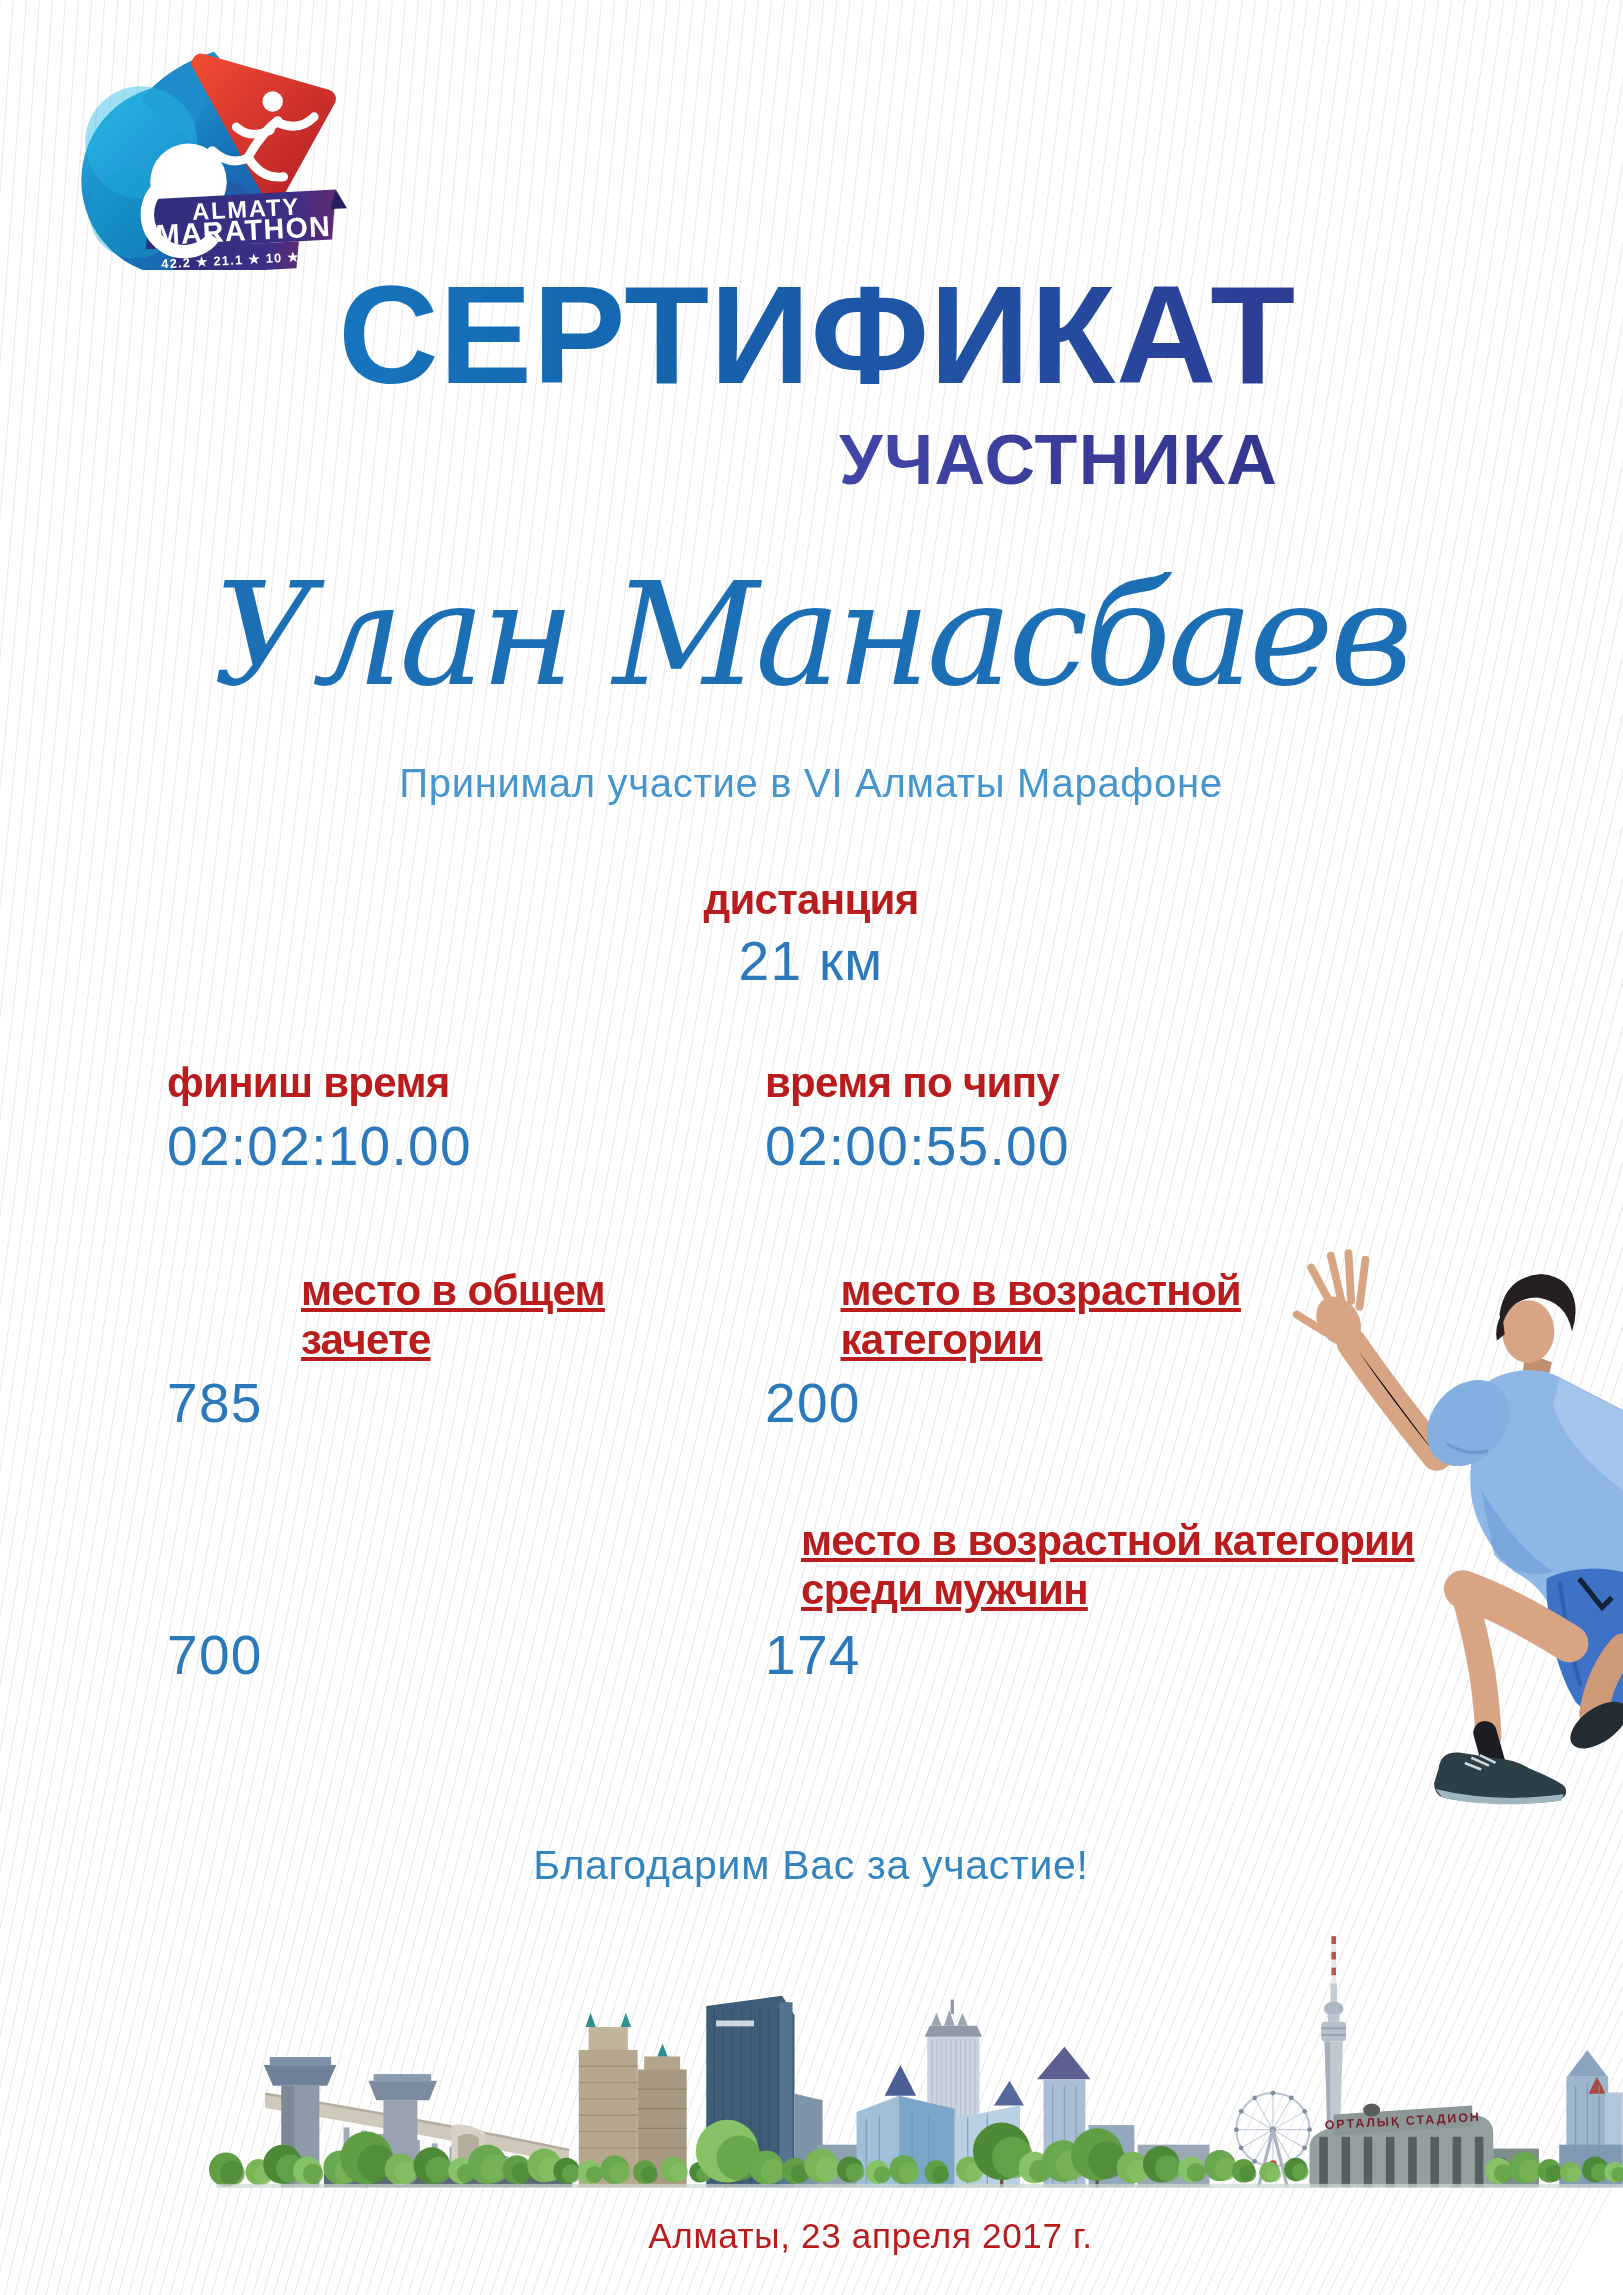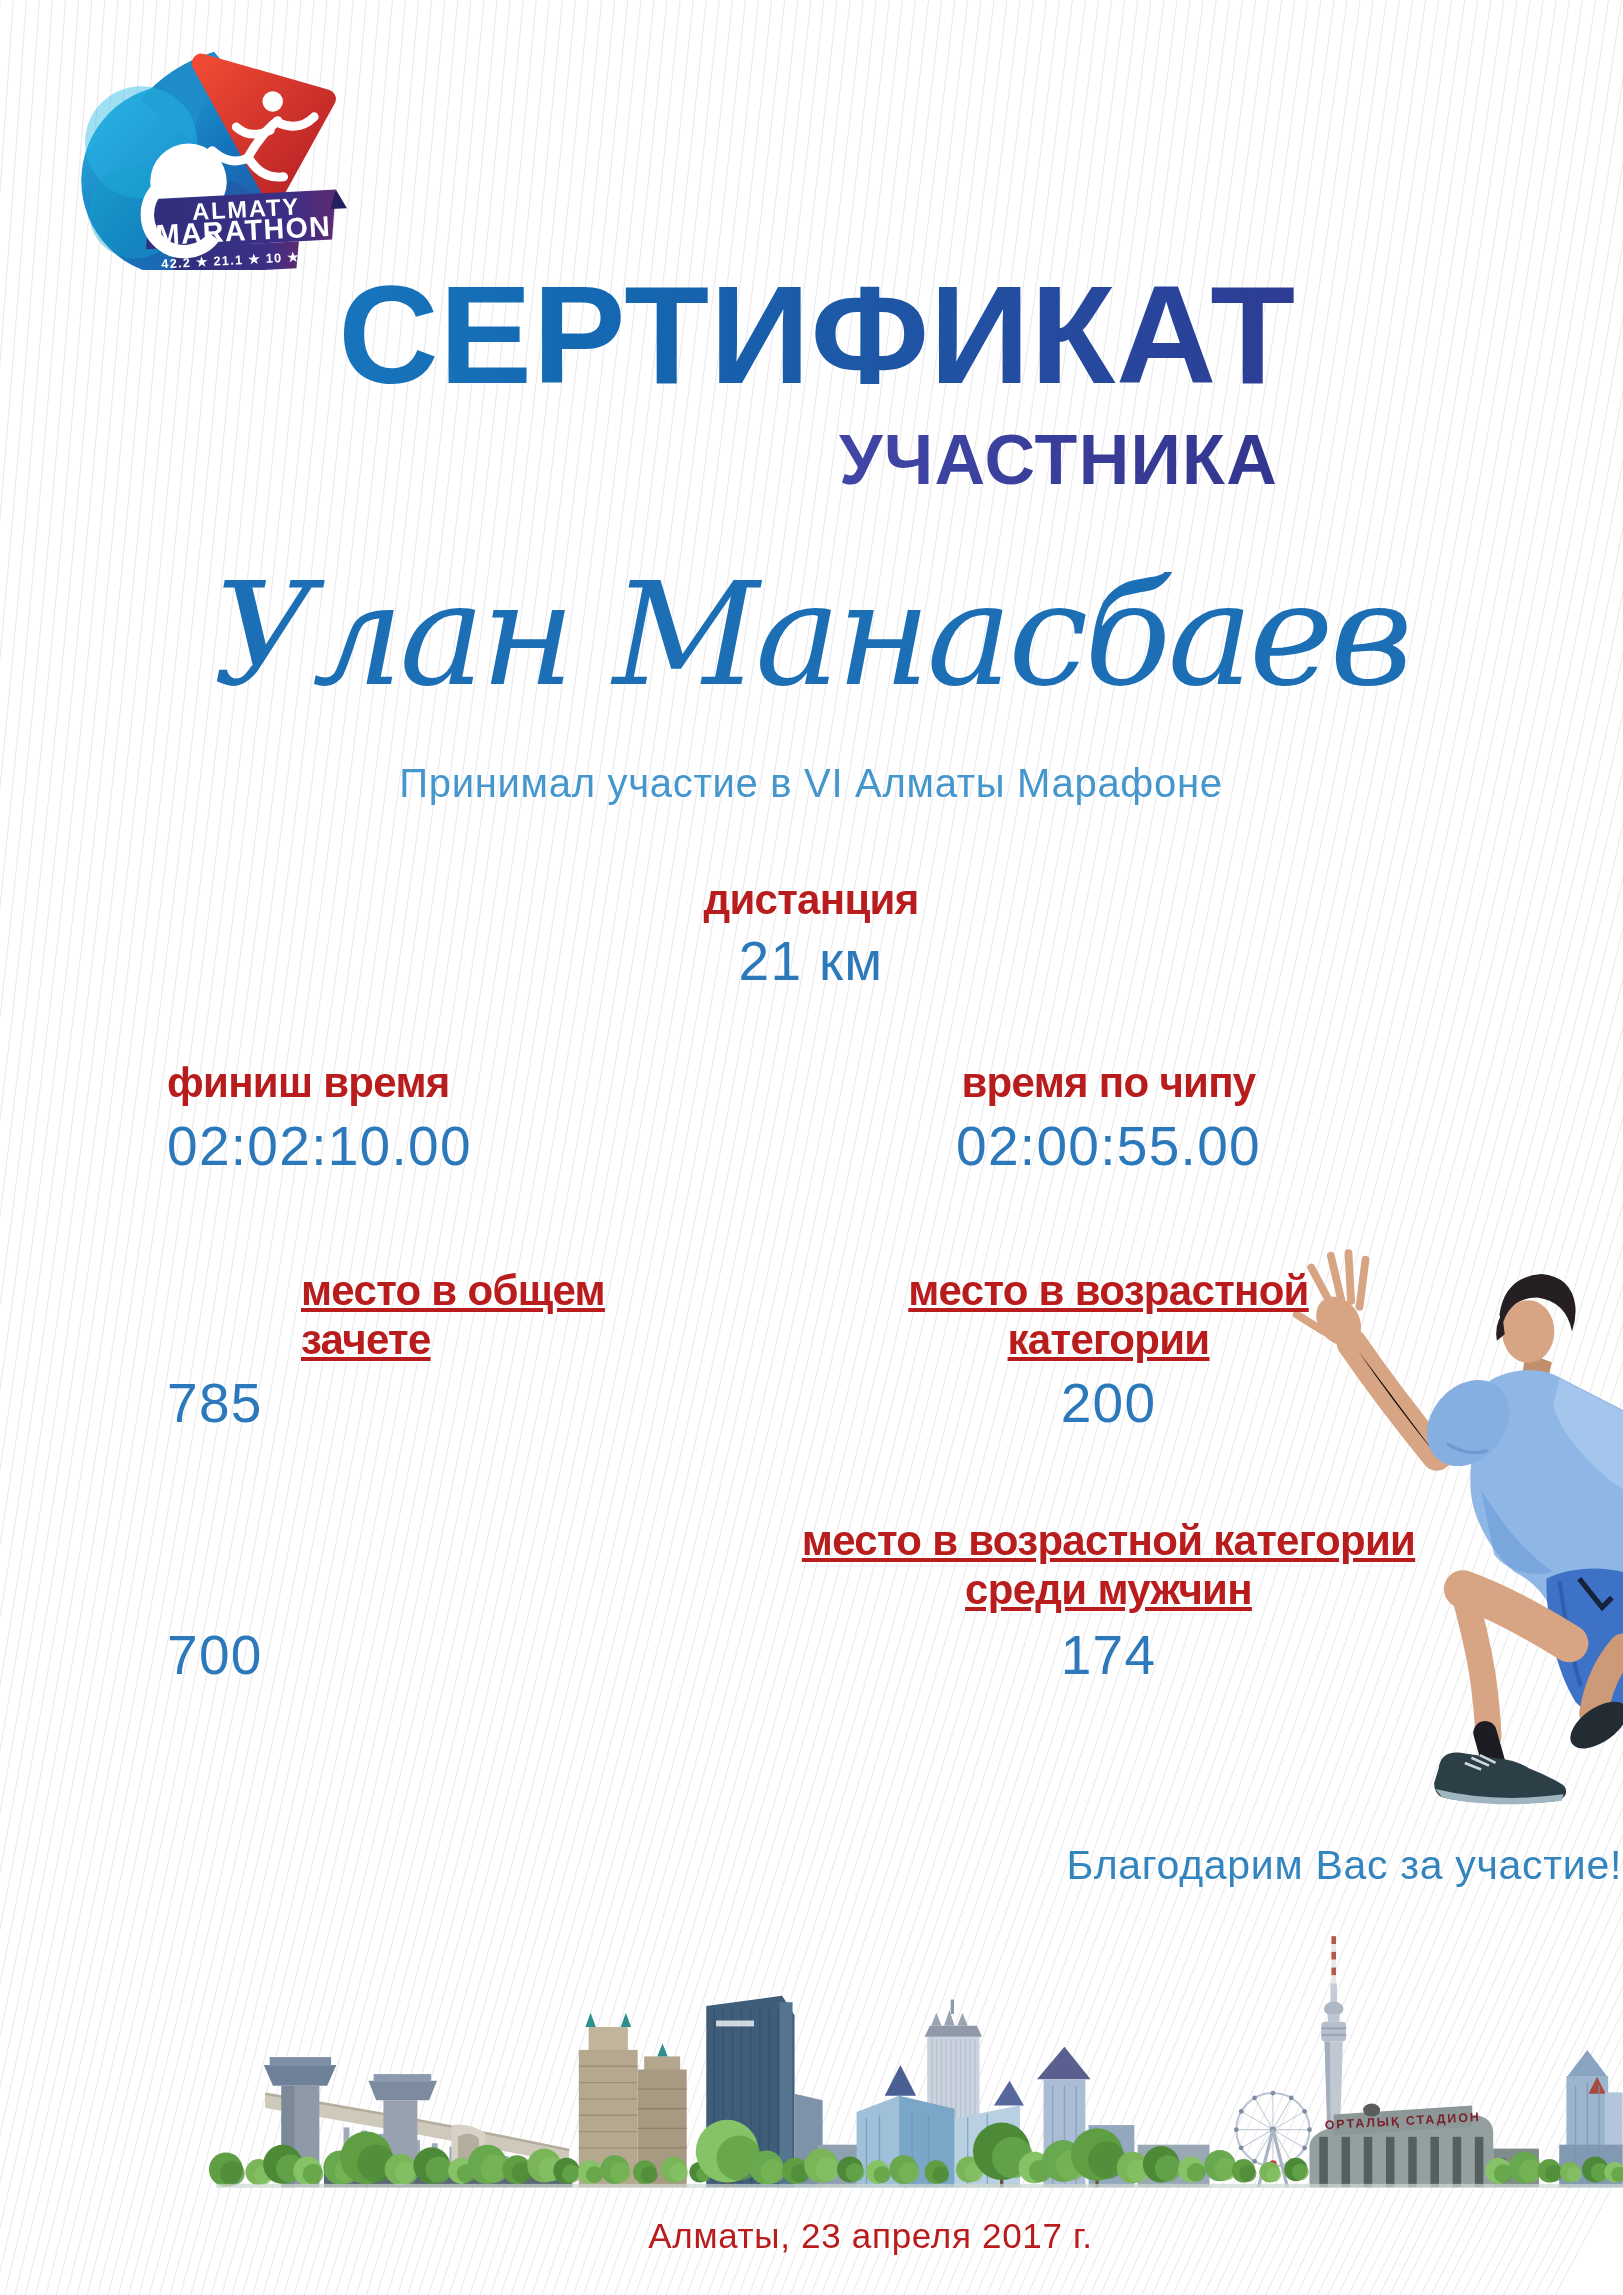--- a/index.html
+++ b/index.html
@@ -46,29 +46,29 @@
   }
   .stat-label{
     font-size:42px;font-weight:bold;color:#b91c1c;
     letter-spacing:-0.7px;line-height:1.17;
   }
   .stat-value{
     font-size:55px;color:#2b79ba;letter-spacing:1.3px;
   }
   .center-col{left:0;width:1622px;text-align:center;}
   .col-l{left:167px;width:687px;text-align:left;}
-  .col-r{left:765px;width:687px;text-align:center;}
+  .col-r{left:765px;width:687px;text-align:left;}
   .maxw{margin:0 auto;text-decoration:underline;}
   .w640{max-width:419px;}
   .w820{max-width:536px;}
   .w560{max-width:366px;}
   .w940{max-width:615px;}
   .thanks{
     left:0;width:1622px;top:1842px;
-    text-align:right;font-size:41px;color:#3484bd;letter-spacing:0.7px;
+    text-align:center;font-size:41px;color:#3484bd;letter-spacing:0.7px;
   }
   .runner-wrap{left:1272px;top:1215px;width:351px;height:590px;z-index:1;}
   .skyline-wrap{left:0;top:1929px;width:1623px;height:366px;z-index:1;}
   .footer-date{
     left:118px;width:1505px;top:2216px;
     text-align:center;font-size:35px;color:#b91c1c;letter-spacing:0.7px;z-index:4;
   }
 </style>
 </head>
 <body>

